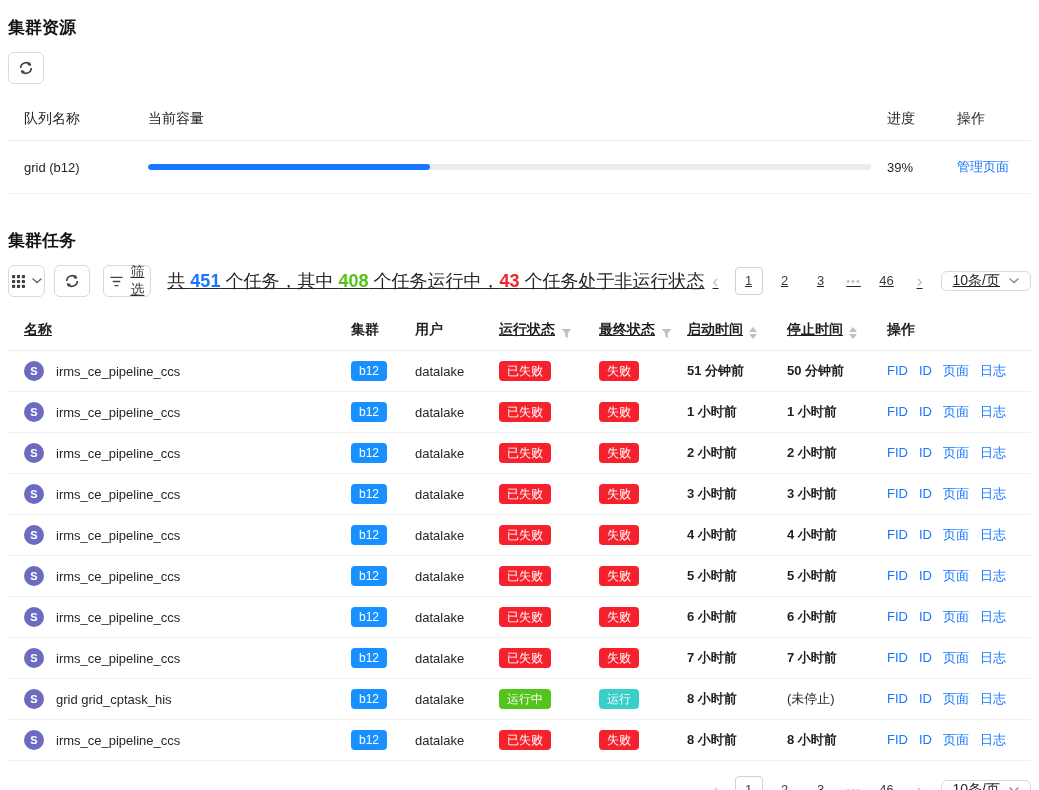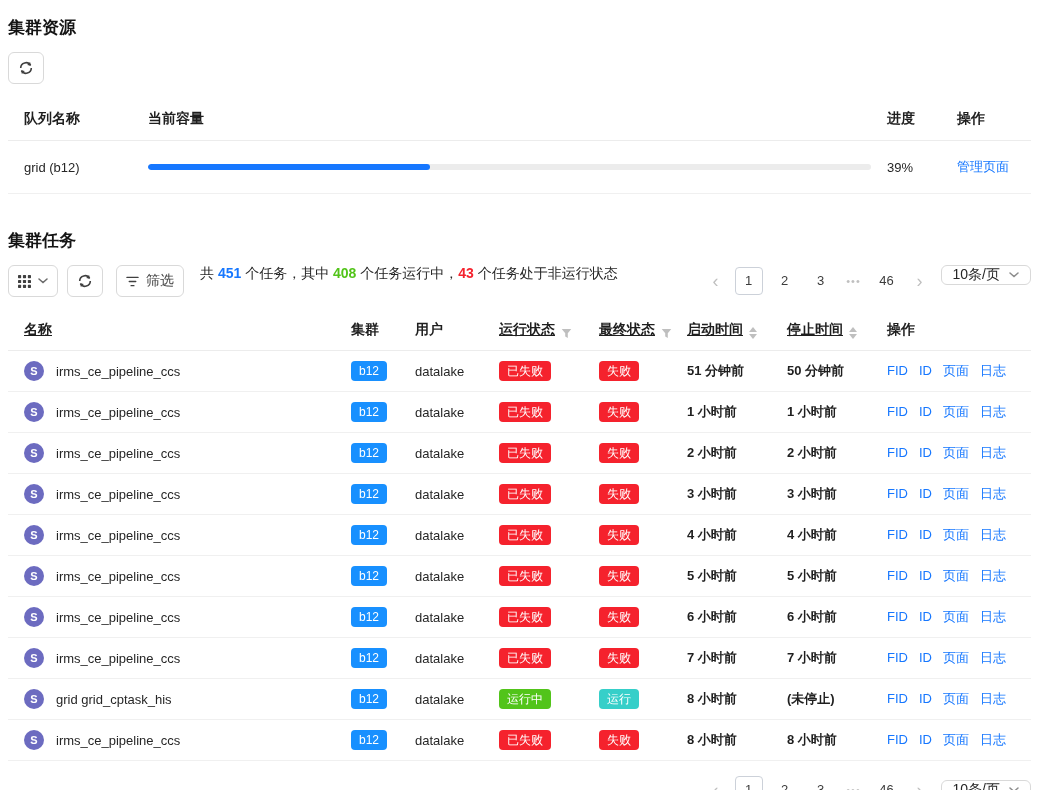--- a/index.html
+++ b/index.html
@@ -19,33 +19,33 @@
     cursor: pointer; color: #404040; font-size: 14px;
     font-family: inherit;
   }
   svg { display: block; }
   a.link { color: var(--link); text-decoration: none; cursor: pointer; }
 
   
   table { border-collapse: collapse; width: 100%; }
   .res-table { margin-top: 14px; }
   .res-table th {
-    font-weight: 700; text-align: left; padding: 12px 8px;
+    font-weight: 400; text-align: left; padding: 12px 8px;
     border-bottom: 1px solid #ececec; font-size: 14px; color: #1f1f1f; white-space: nowrap;
   }
   .res-table td { padding: 17px 8px; border-bottom: 1px solid #f0f0f0; font-size: 13px; }
   .res-table .col-queue { width: 132px; padding-left: 16px; }
   .res-table .col-progress { width: 56px; text-align: left; }
   .res-table .col-actions { width: 96px; padding-left: 22px; text-align: left; }
   .track { height: 6px; border-radius: 3px; background: #ececec; overflow: hidden; }
   .fill { height: 100%; border-radius: 3px; }
 
   
-  .toolbar { display: flex; margin-top: 12px; }
-  .toolbar .summary { margin-left: 16px; font-size: 14px; color: #262626; white-space: nowrap; }
+  .toolbar { display: flex; align-items: center; margin-top: 12px; text-decoration: underline; }
+  .toolbar .summary { margin-left: 16px; font-size: 18px; color: #262626; white-space: nowrap; }
   .summary .num { font-weight: 700; }
   .pager { display: flex; align-items: center; gap: 8px; margin-left: auto; }
   .pg-arrow { color: #bfbfbf; font-size: 18px; min-width: 22px; text-align: center; cursor: pointer; user-select: none; line-height: 28px; }
   .pg-item { min-width: 28px; height: 28px; line-height: 28px; text-align: center; color: #3c3c3c; cursor: pointer; border-radius: 4px; font-size: 13px; }
   .pg-current { border: 1px solid #ccd1d9; line-height: 26px; }
   .pg-ellipsis { color: #bfbfbf; letter-spacing: 1px; font-size: 11px; min-width: 22px; text-align: center; cursor: pointer; }
   .size-select {
     height: 20px; border: 1px solid #d9d9d9; border-radius: 6px; background: #fff;
     display: inline-flex; align-items: center; gap: 9px; padding: 0 11px; margin-left: 10px;
     cursor: pointer; font-size: 14px; color: #262626; white-space: nowrap;
@@ -66,21 +66,21 @@
   .avatar {
     width: 20px; height: 20px; border-radius: 50%; color: #fff; font-size: 11px;
     display: inline-flex; align-items: center; justify-content: center; font-weight: 600; flex: 0 0 20px;
   }
   .task-name { font-size: 13px; color: #262626; }
   .badge {
     display: inline-block; padding: 2px 8px; border-radius: 4px; color: #fff;
     font-size: 12px; line-height: 16px; white-space: nowrap;
   }
   .time { font-weight: 700; font-size: 13px; color: #1f1f1f; }
-  .time.normal { font-weight: 700; margin-left: 37px; }
+  .time.normal { font-weight: 400; margin-left: 37px; }
   .actions-cell a { margin-right: 11px; font-size: 13px; }
   .sorter { display: inline-flex; flex-direction: column; line-height: 0; gap: 2px; }
   .sorter i { border-left: 4px solid transparent; border-right: 4px solid transparent; display: block; height: 0; }
   .sorter .up { border-bottom: 5px solid #bfbfbf; }
   .sorter .down { border-top: 5px solid #bfbfbf; }
   .bottom-pager { display: flex; justify-content: flex-end; align-items: center; margin: 15px 0 16px; }
 </style>
 </head>
 <body style="--link: #1677ff;">
 

